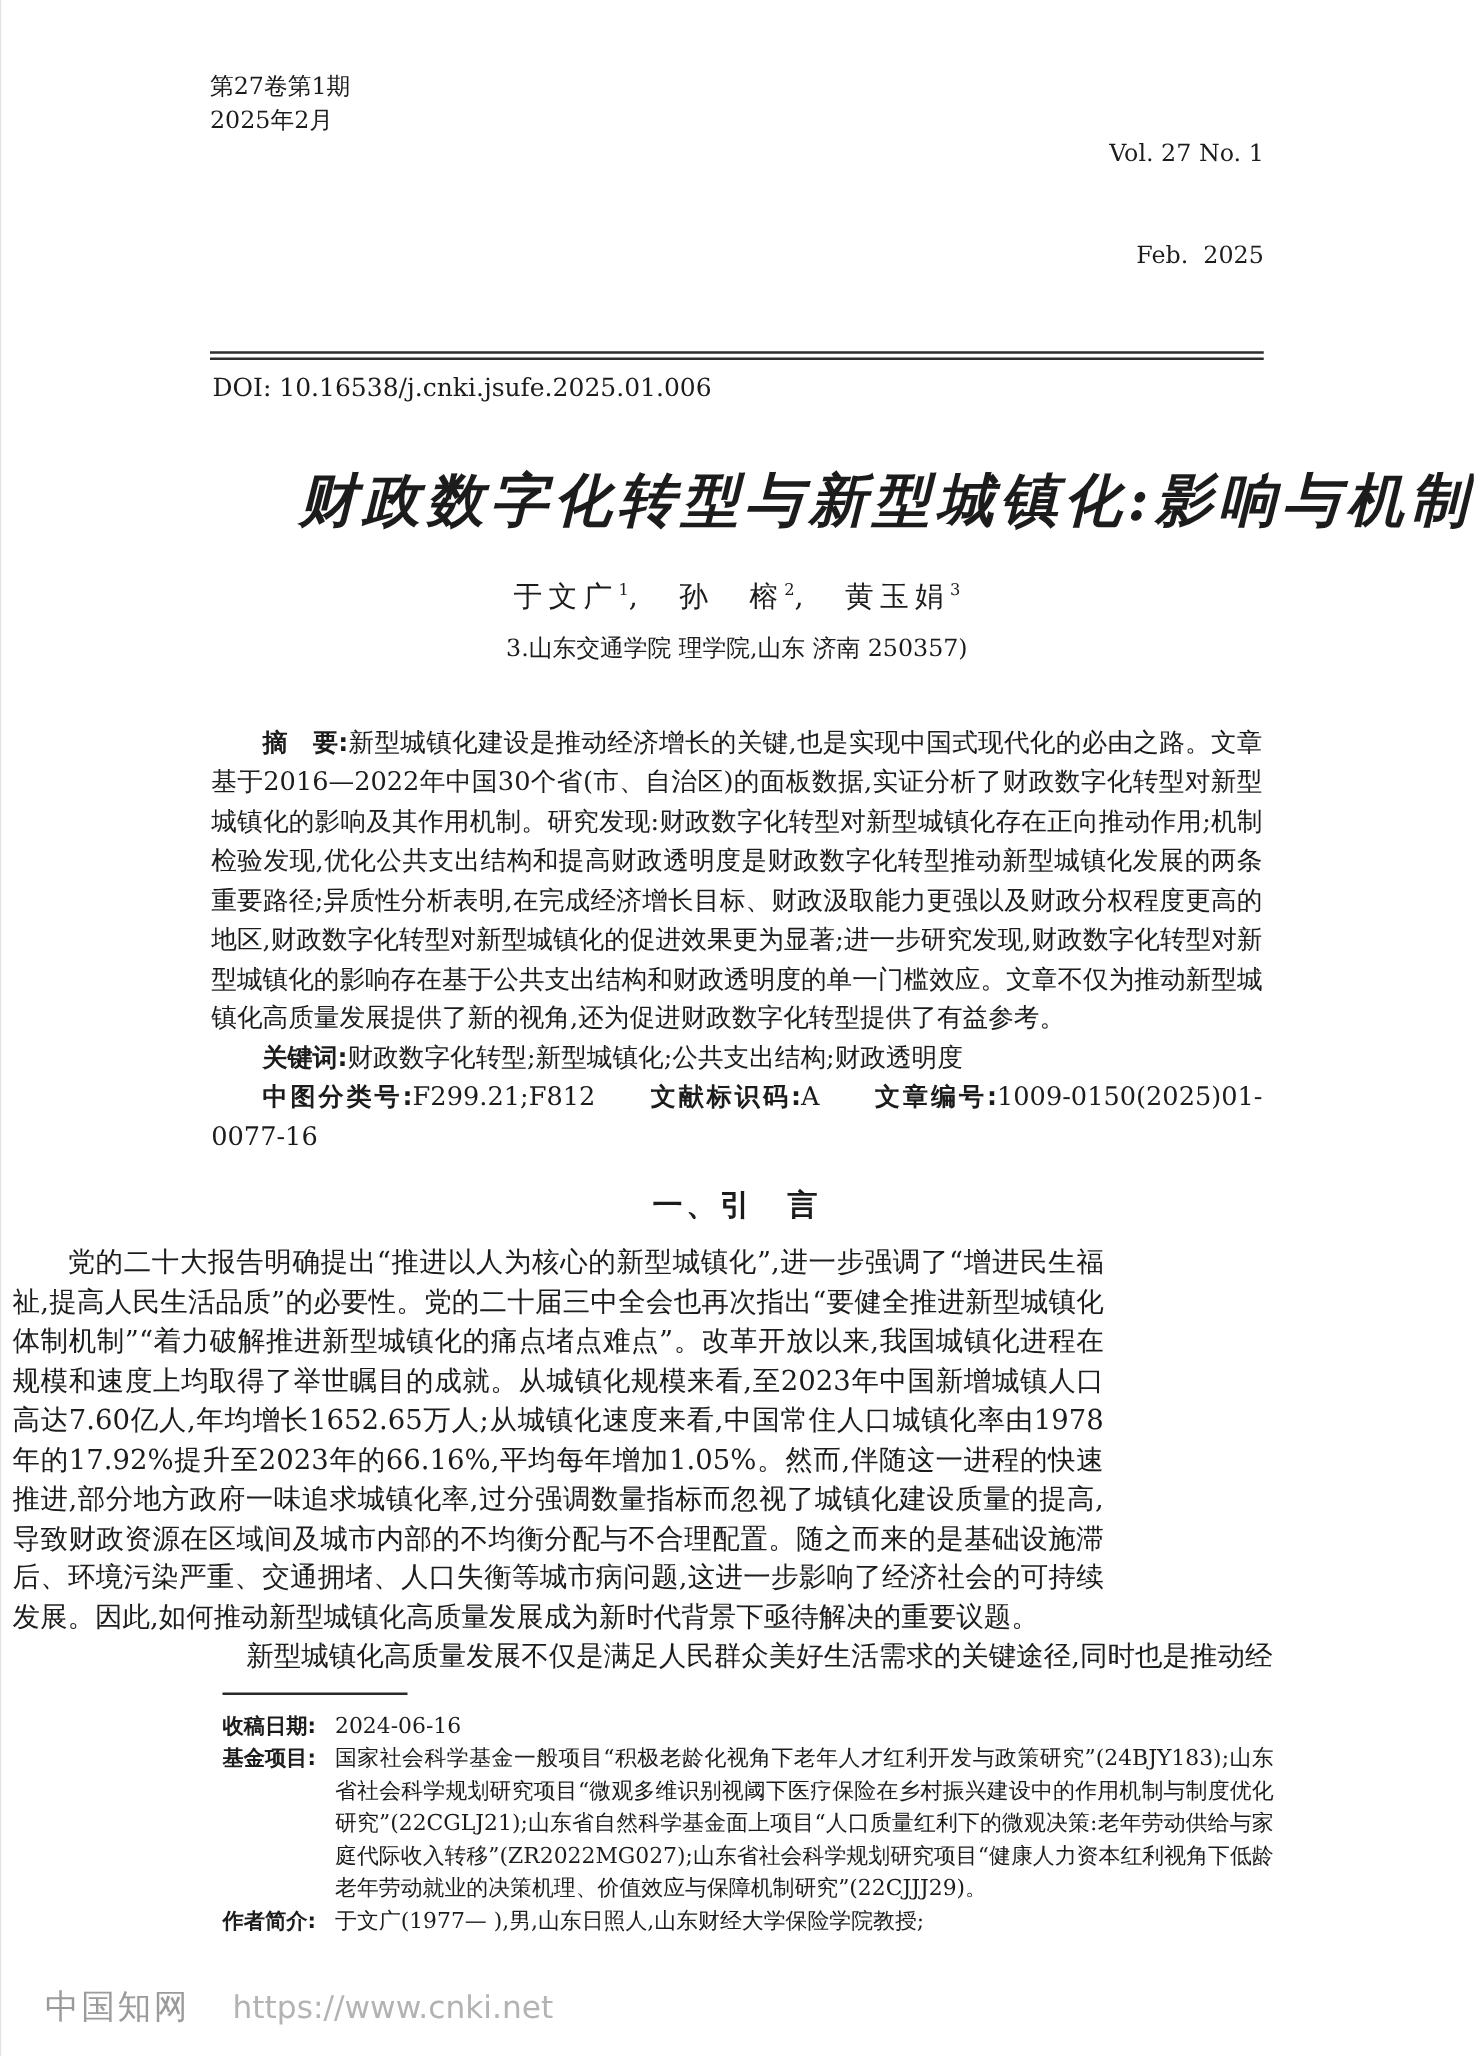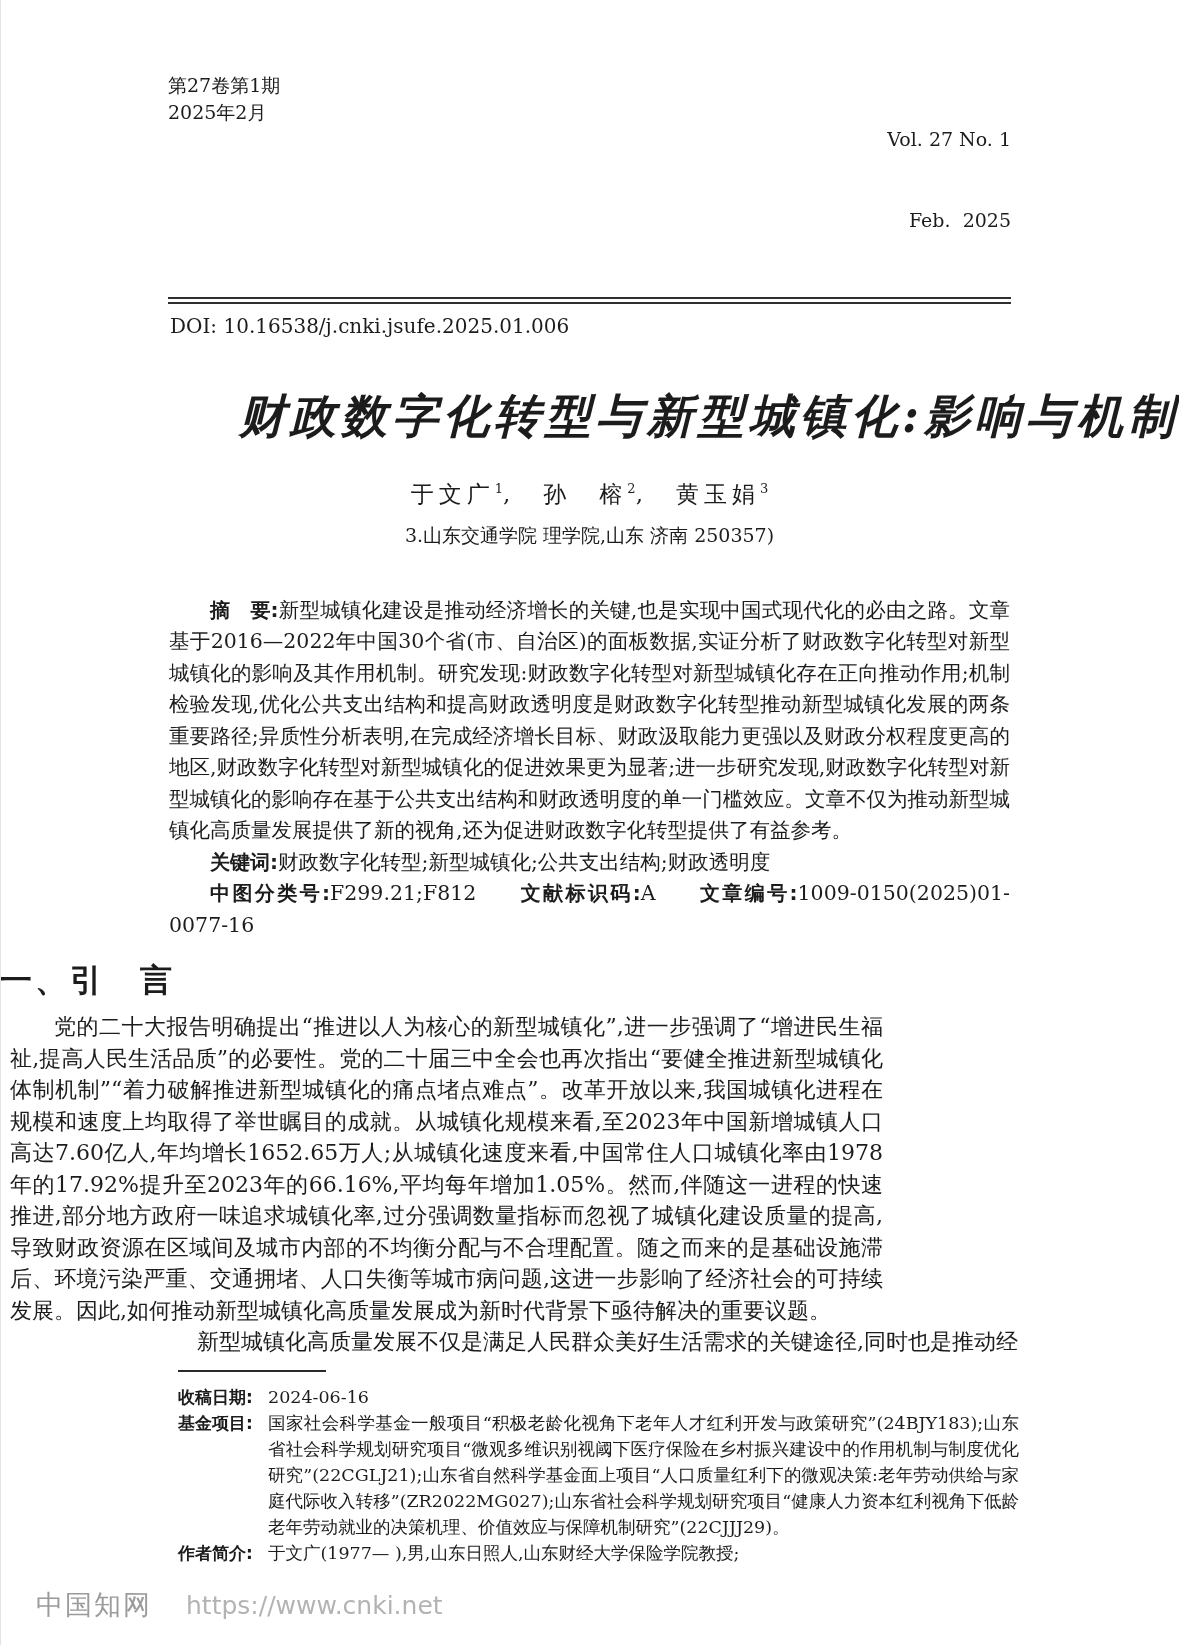--- a/index.html
+++ b/index.html
@@ -11,21 +11,21 @@
     position: relative;
     overflow: hidden;
   }
   .page-edge {
     position: absolute; left: 0; top: 0; bottom: 0; width: 1px;
     background: #e3e3e3;
   }
   
   .jheader {
     display: flex; justify-content: space-between; align-items: flex-start;
-    margin: 0 168px; padding-top: 72px;
+    margin: 0 168px; padding-top: 56px;
   }
   .jh-col { font-size: 19px; line-height: 27px; }
   .jh-left { text-align: left; }
   .jh-center { text-align: center; flex: 1; }
   .jh-right { text-align: right; white-space: pre; }
   .jh-cn-title { font-size: 21px; letter-spacing: 2px; }
   .rule-double {
     margin: 9px 168px 0 168px;
     height: 3px;
     border-top: 2px solid #2e2e2e;
@@ -66,23 +66,24 @@
   .blabel {
     font-family: "DejaVu Sans", sans-serif;
     font-weight: bold;
     font-size: 20px;
   }
   .meta-gap { display: inline-block; width: 42px; }
 
   
   .sec-heading {
     margin-top: 22px;
+    text-align: center;
     font-family: "DejaVu Sans", sans-serif;
     font-weight: bold;
-    font-size: 32px;
+    font-size: 24px;
     letter-spacing: 3px;
     line-height: 34px;
   }
   .body-para {
     margin: 0 153px;
     width: 873px;
     font-size: 22px;
     line-height: 31.5px;
     text-align: justify;
     text-indent: 2em;

